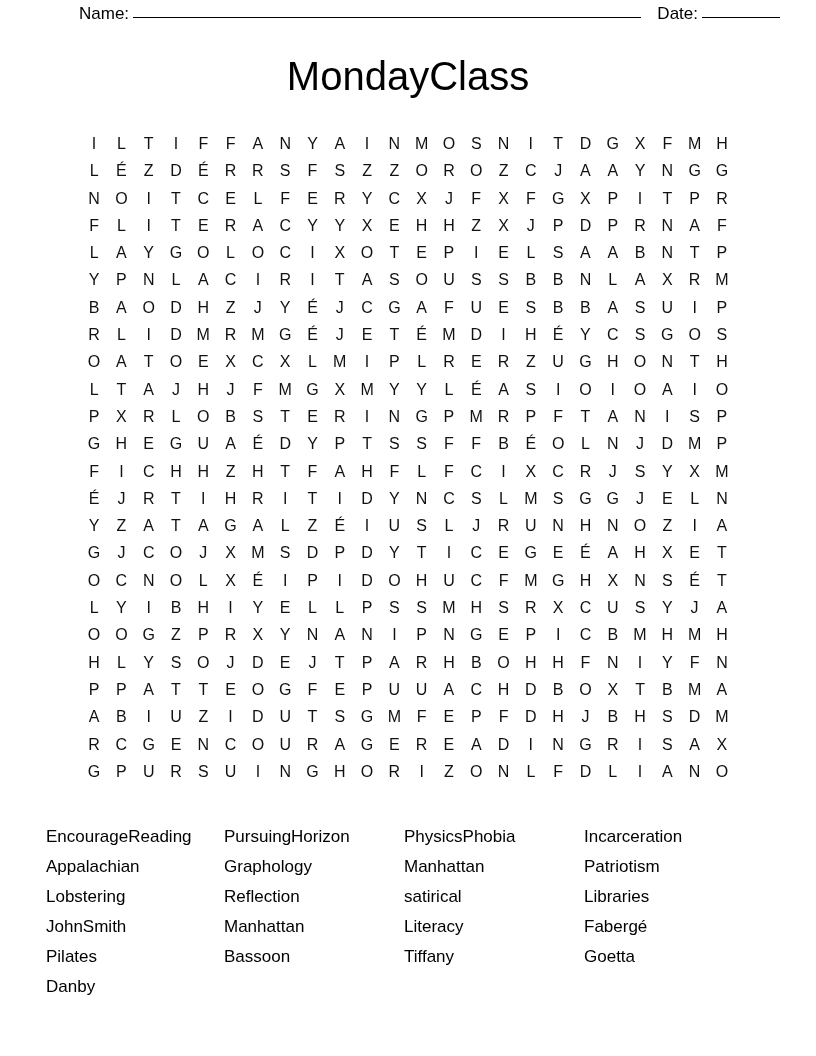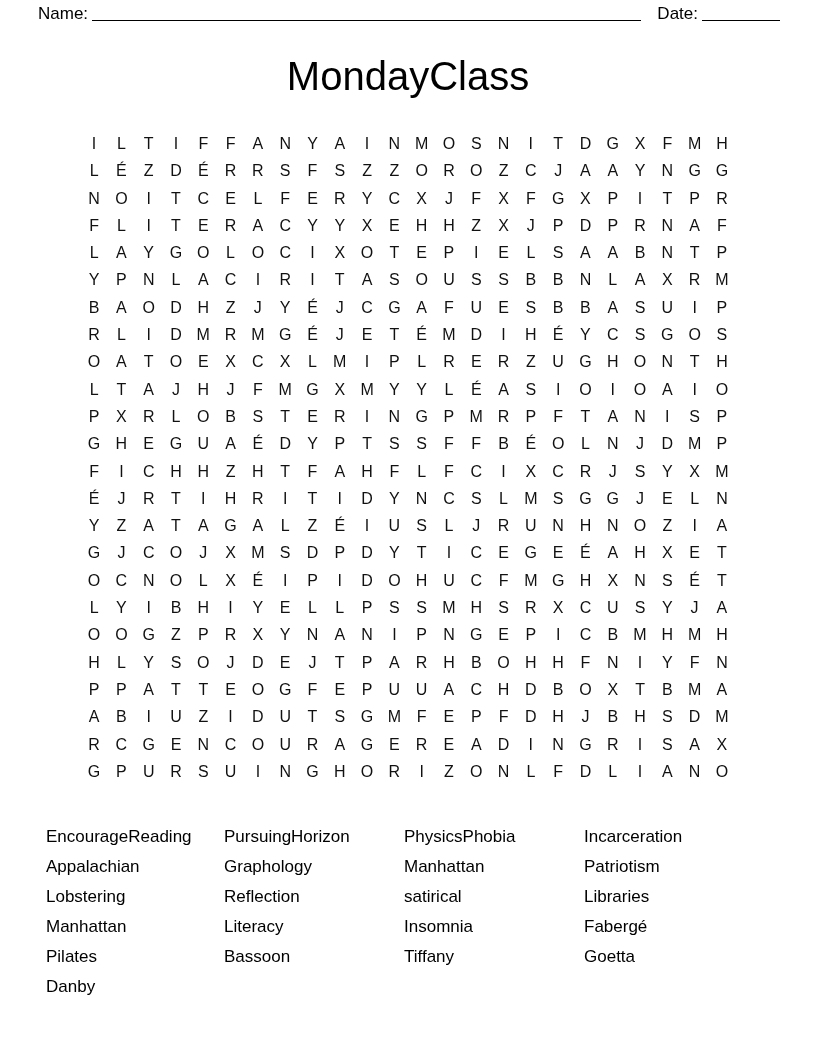--- a/index.html
+++ b/index.html
@@ -14,25 +14,26 @@
     font-family: "Liberation Sans", sans-serif;
     color: #000000;
     -webkit-font-smoothing: antialiased;
     position: relative;
     overflow: hidden;
   }
 
   
   .header-line {
     display: flex;
-    align-items: center;
+    align-items: flex-start;
     padding: 4px 34px 0 38px;
     font-size: 17px;
     line-height: 20px;
     white-space: nowrap;
+    margin-left: 41px;
   }
   .hdr-label {
     font-size: 17px;
   }
   .rule {
     border-bottom: 1px solid #000;
     height: 13px;
     margin: 0 2px 0 4px;
   }
   .rule-name { flex: 1 1 auto; }
@@ -738,23 +739,23 @@
     <div class="word-item">PhysicsPhobia</div>
     <div class="word-item">Incarceration</div>
     <div class="word-item">Appalachian</div>
     <div class="word-item">Graphology</div>
     <div class="word-item">Manhattan</div>
     <div class="word-item">Patriotism</div>
     <div class="word-item">Lobstering</div>
     <div class="word-item">Reflection</div>
     <div class="word-item">satirical</div>
     <div class="word-item">Libraries</div>
+    <div class="word-item">JohnSmith</div>
     <div class="word-item">Manhattan</div>
     <div class="word-item">Literacy</div>
-    <div class="word-item">Insomnia</div>
     <div class="word-item">Fabergé</div>
     <div class="word-item">Pilates</div>
     <div class="word-item">Bassoon</div>
     <div class="word-item">Tiffany</div>
     <div class="word-item">Goetta</div>
     <div class="word-item">Danby</div>
     <div class="word-item empty"></div>
     <div class="word-item empty"></div>
   </div>
 

